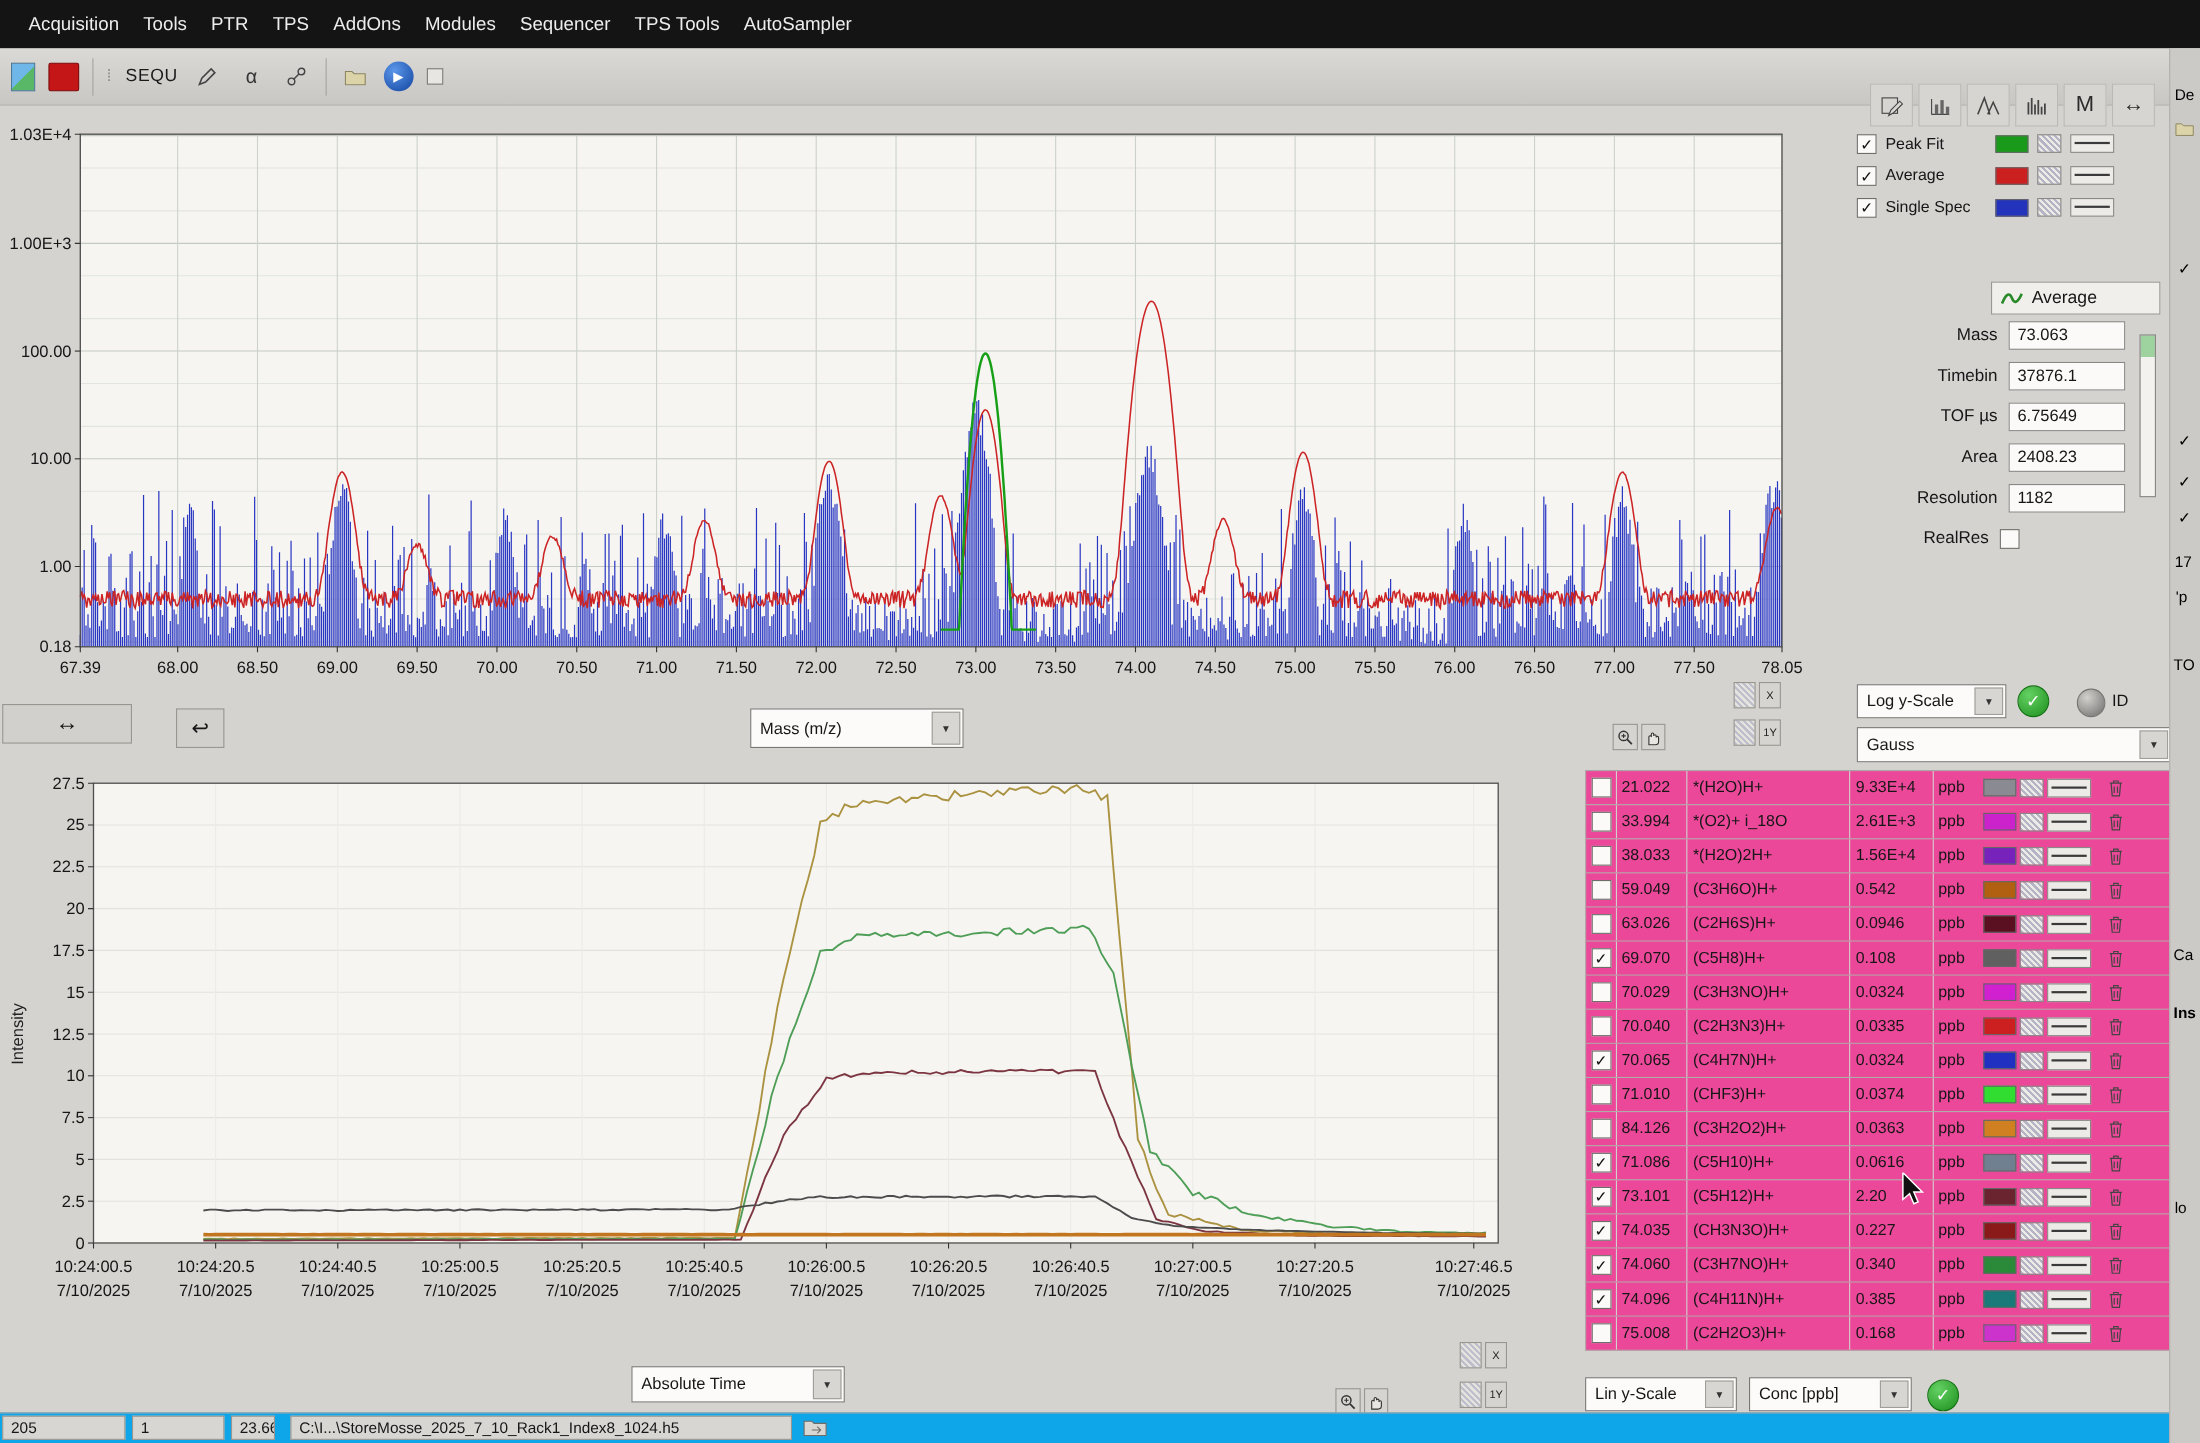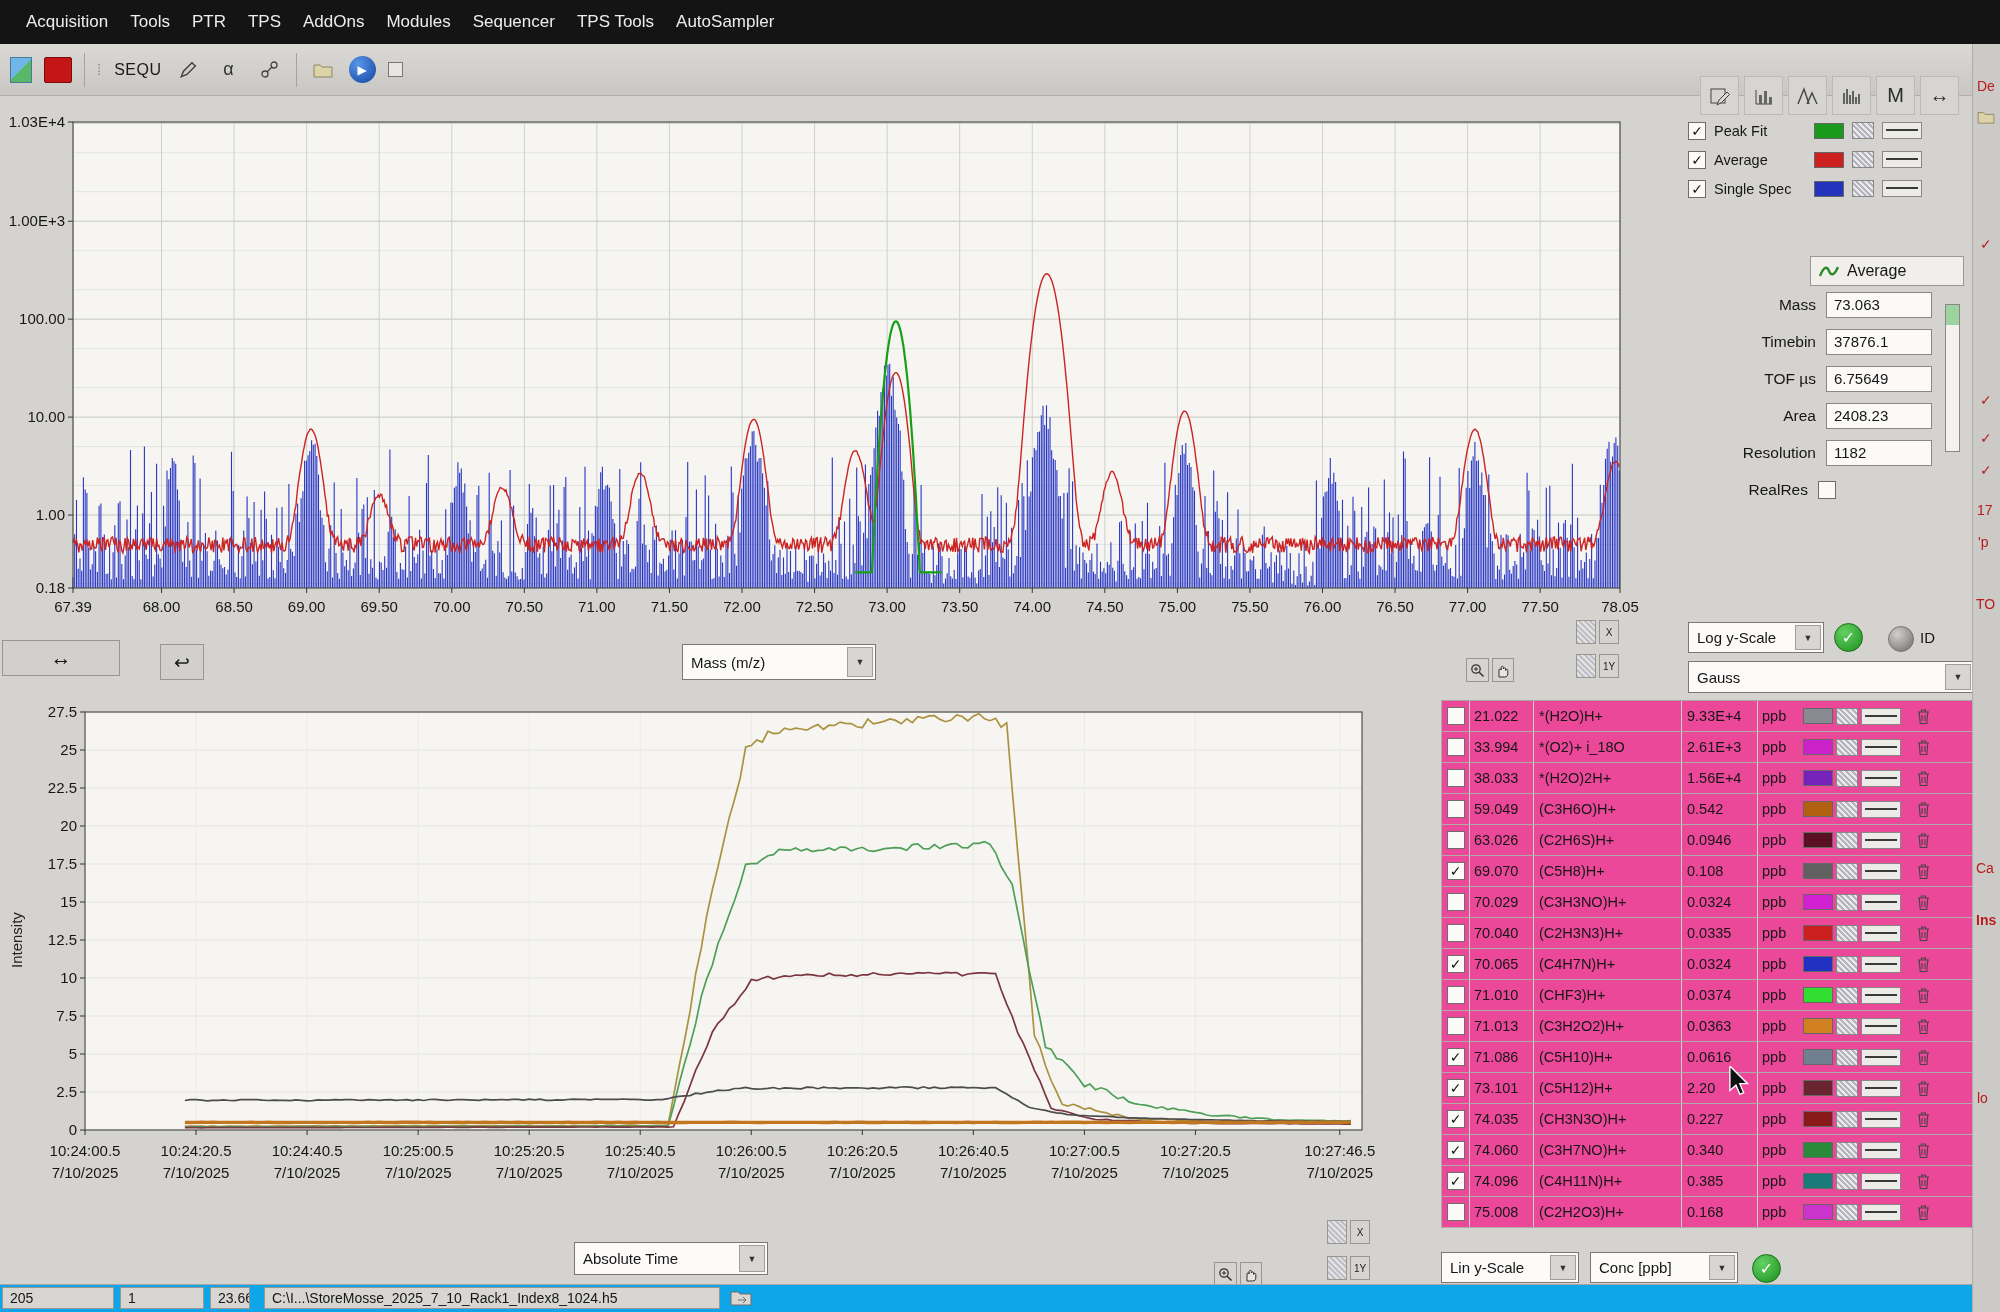--- a/index.html
+++ b/index.html
@@ -115,21 +115,21 @@
   #statusbar{position:absolute;left:0;top:1284px;width:2000px;height:28px;background:#0ea5e9;
              border-top:1px solid #a8a6a3;}
   .scell{position:absolute;top:2px;height:22px;background:#d8d6d3;border:1px solid #98968f;
          display:flex;align-items:center;padding:0 7px;font-size:14px;box-sizing:border-box;white-space:nowrap;overflow:hidden;}
   #s1{left:2px;width:112px;} #s2{left:120px;width:84px;} #s3{left:210px;width:40px;}
   #s4{left:264px;width:456px;} #s-folder{position:absolute;left:730px;top:4px;}
 
   
   #right-strip{position:absolute;left:1972px;top:44px;width:28px;height:1268px;background:#cccac7;
                border-left:1px solid #b0aeab;}
-  .frag{position:absolute;font-size:14px;color:#b91c1c;white-space:nowrap;}
+  .frag{position:absolute;font-size:14px;color:#000000;white-space:nowrap;}
 
   #cursor{position:absolute;left:1728px;top:1066px;}
 </style>
 </head>
 <body>
 
 <div id="root">
 
   <div id="menubar">
       <span class="menu-item">Acquisition</span>
@@ -727,21 +727,21 @@
       <span class="c-trash">
         <svg width="15" height="17" viewBox="0 0 15 17">
             <path d="M2 4h11M5.5 4V2h4v2M3.2 4l1 11.5h6.6l1-11.5M6 7v6M9 7v6" fill="none" stroke="#444" stroke-width="1.1"></path>
           </svg>
       </span>
     </div>
       <div class="trow">
       <span class="c-cb">
           <span class="cb"></span>
         </span>
-      <span class="c-mass">71.013</span>
+      <span class="c-mass">84.126</span>
       <span class="c-name">(C3H2O2)H+</span>
       <span class="c-val">0.0363</span>
       <span class="c-unit">ppb</span>
       <span class="c-sw">
           <span class="swatch" style="background: rgb(208, 128, 32);"></span>
         </span>
       <span class="c-patA">
           <span class="patA"></span>
         </span>
       <span class="c-patB">

